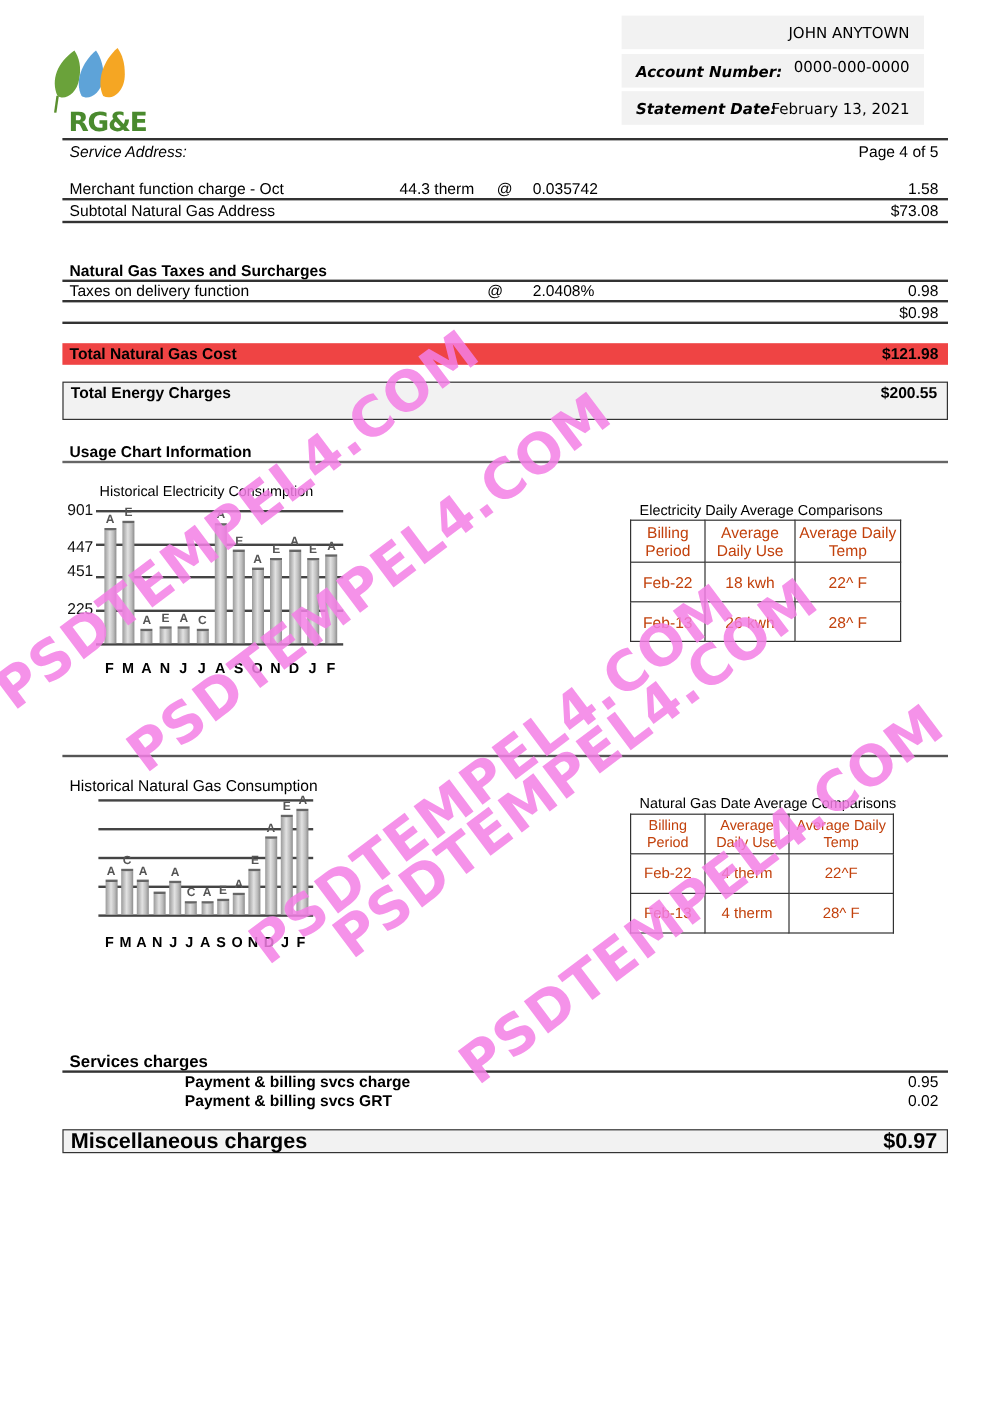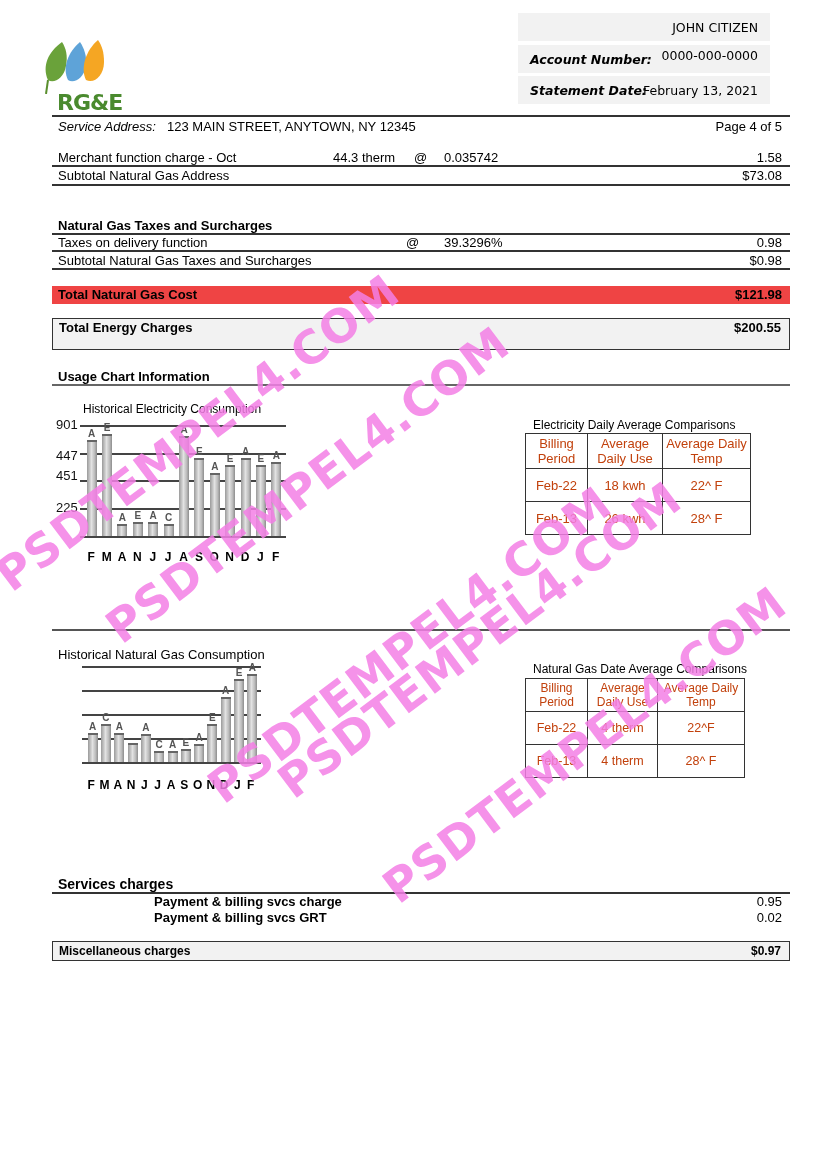--- a/index.html
+++ b/index.html
@@ -36,35 +36,34 @@
   <svg width="66" height="56" viewBox="0 0 66 56" style="position:absolute;left:2px;top:0;">
     <path d="M20 4 C6 14 0 28 6 42 C12 46 22 40 24 28 C26 18 24 10 20 4 Z" fill="#6aa23a"></path>
     <path d="M6 42 L4 56" stroke="#5a8f2e" stroke-width="2"></path>
     <path d="M38 4 C26 14 20 30 26 42 C32 46 42 40 44 28 C45 18 42 10 38 4 Z" fill="#5ea3d8"></path>
     <path d="M56 2 C44 12 38 30 44 42 C52 46 62 38 62 24 C62 14 60 8 56 2 Z" fill="#f5a623"></path>
   </svg>
   <div style="position:absolute;left:17px;top:52px;font-size:22px;font-weight:bold;color:#4a8a2e;font-family:'DejaVu Sans',sans-serif;letter-spacing:-1px;">RG&amp;E</div>
 </div>
 
 <div class="hdrbox" style="top:13px;height:28px;">
-  <span class="val" style="top:7px;">JOHN CITIZEN</span>
+  <span class="val" style="top:7px;">JOHN ANYTOWN</span>
 </div>
 <div class="hdrbox" style="top:45px;height:28px;">
   <span class="lbl" style="top:7px;">Account Number:</span>
   <span class="val" style="top:3px;">0000-000-0000</span>
 </div>
 <div class="hdrbox" style="top:76px;height:28px;">
   <span class="lbl" style="top:7px;">Statement Date:</span>
   <span class="val" style="top:7px;">February 13, 2021</span>
 </div>
 
 <div class="rule" style="top:115px;"></div>
 <div class="row" style="top:118px;">
   <span class="l" style="font-style:italic;">Service Address:</span>
-  <span class="l" style="left:115px;">123 MAIN STREET, ANYTOWN, NY 12345</span>
   <span class="r">Page 4 of 5</span>
 </div>
 
 <div class="row" style="top:149px;">
   <span class="l">Merchant function charge - Oct</span>
   <span class="l" style="left:281px;">44.3 therm</span>
   <span class="l" style="left:362px;">@</span>
   <span class="l" style="left:392px;">0.035742</span>
   <span class="r">1.58</span>
 </div>
@@ -75,26 +74,25 @@
 </div>
 <div class="rule" style="top:184px;"></div>
 
 <div class="row bold" style="top:217px;">
   <span class="l">Natural Gas Taxes and Surcharges</span>
 </div>
 <div class="rule" style="top:233px;"></div>
 <div class="row" style="top:234px;">
   <span class="l">Taxes on delivery function</span>
   <span class="l" style="left:354px;">@</span>
-  <span class="l" style="left:392px;">39.3296%</span>
+  <span class="l" style="left:392px;">2.0408%</span>
   <span class="r">0.98</span>
 </div>
 <div class="rule" style="top:250px;"></div>
 <div class="row" style="top:252px;">
-  <span class="l">Subtotal Natural Gas Taxes and Surcharges</span>
   <span class="r">$0.98</span>
 </div>
 <div class="rule" style="top:268px;"></div>
 
 <div class="row bold shade" style="top:286px;">
   <span class="l">Total Natural Gas Cost</span>
   <span class="r">$121.98</span>
 </div>
 <div class="row bold boxed" style="top:318px;height:32px;">
   <span class="l">Total Energy Charges</span>
@@ -258,21 +256,21 @@
 </div>
 <div class="rule" style="top:892px;"></div>
 <div class="row" style="top:893px;">
   <span class="l bold" style="left:102px;">Payment &amp; billing svcs charge</span>
   <span class="r">0.95</span>
 </div>
 <div class="row" style="top:909px;">
   <span class="l bold" style="left:102px;">Payment &amp; billing svcs GRT</span>
   <span class="r">0.02</span>
 </div>
-<div class="row bold boxed" style="top:941px;height:20px;font-size:12px;">
+<div class="row bold boxed" style="top:941px;height:20px;font-size:18px;">
   <span class="l">Miscellaneous charges</span>
   <span class="r">$0.97</span>
 </div>
 
 <div class="wm" style="left:18px;top:548px;transform:rotate(-37deg);">PSDTEMPEL4.COM</div>
 <div class="wm" style="left:128px;top:600px;transform:rotate(-37deg);">PSDTEMPEL4.COM</div>
 <div class="wm" style="left:230px;top:760px;transform:rotate(-37deg);">PSDTEMPEL4.COM</div>
 <div class="wm" style="left:300px;top:755px;transform:rotate(-37deg);">PSDTEMPEL4.COM</div>
 <div class="wm" style="left:405px;top:860px;transform:rotate(-37deg);">PSDTEMPEL4.COM</div>
 

